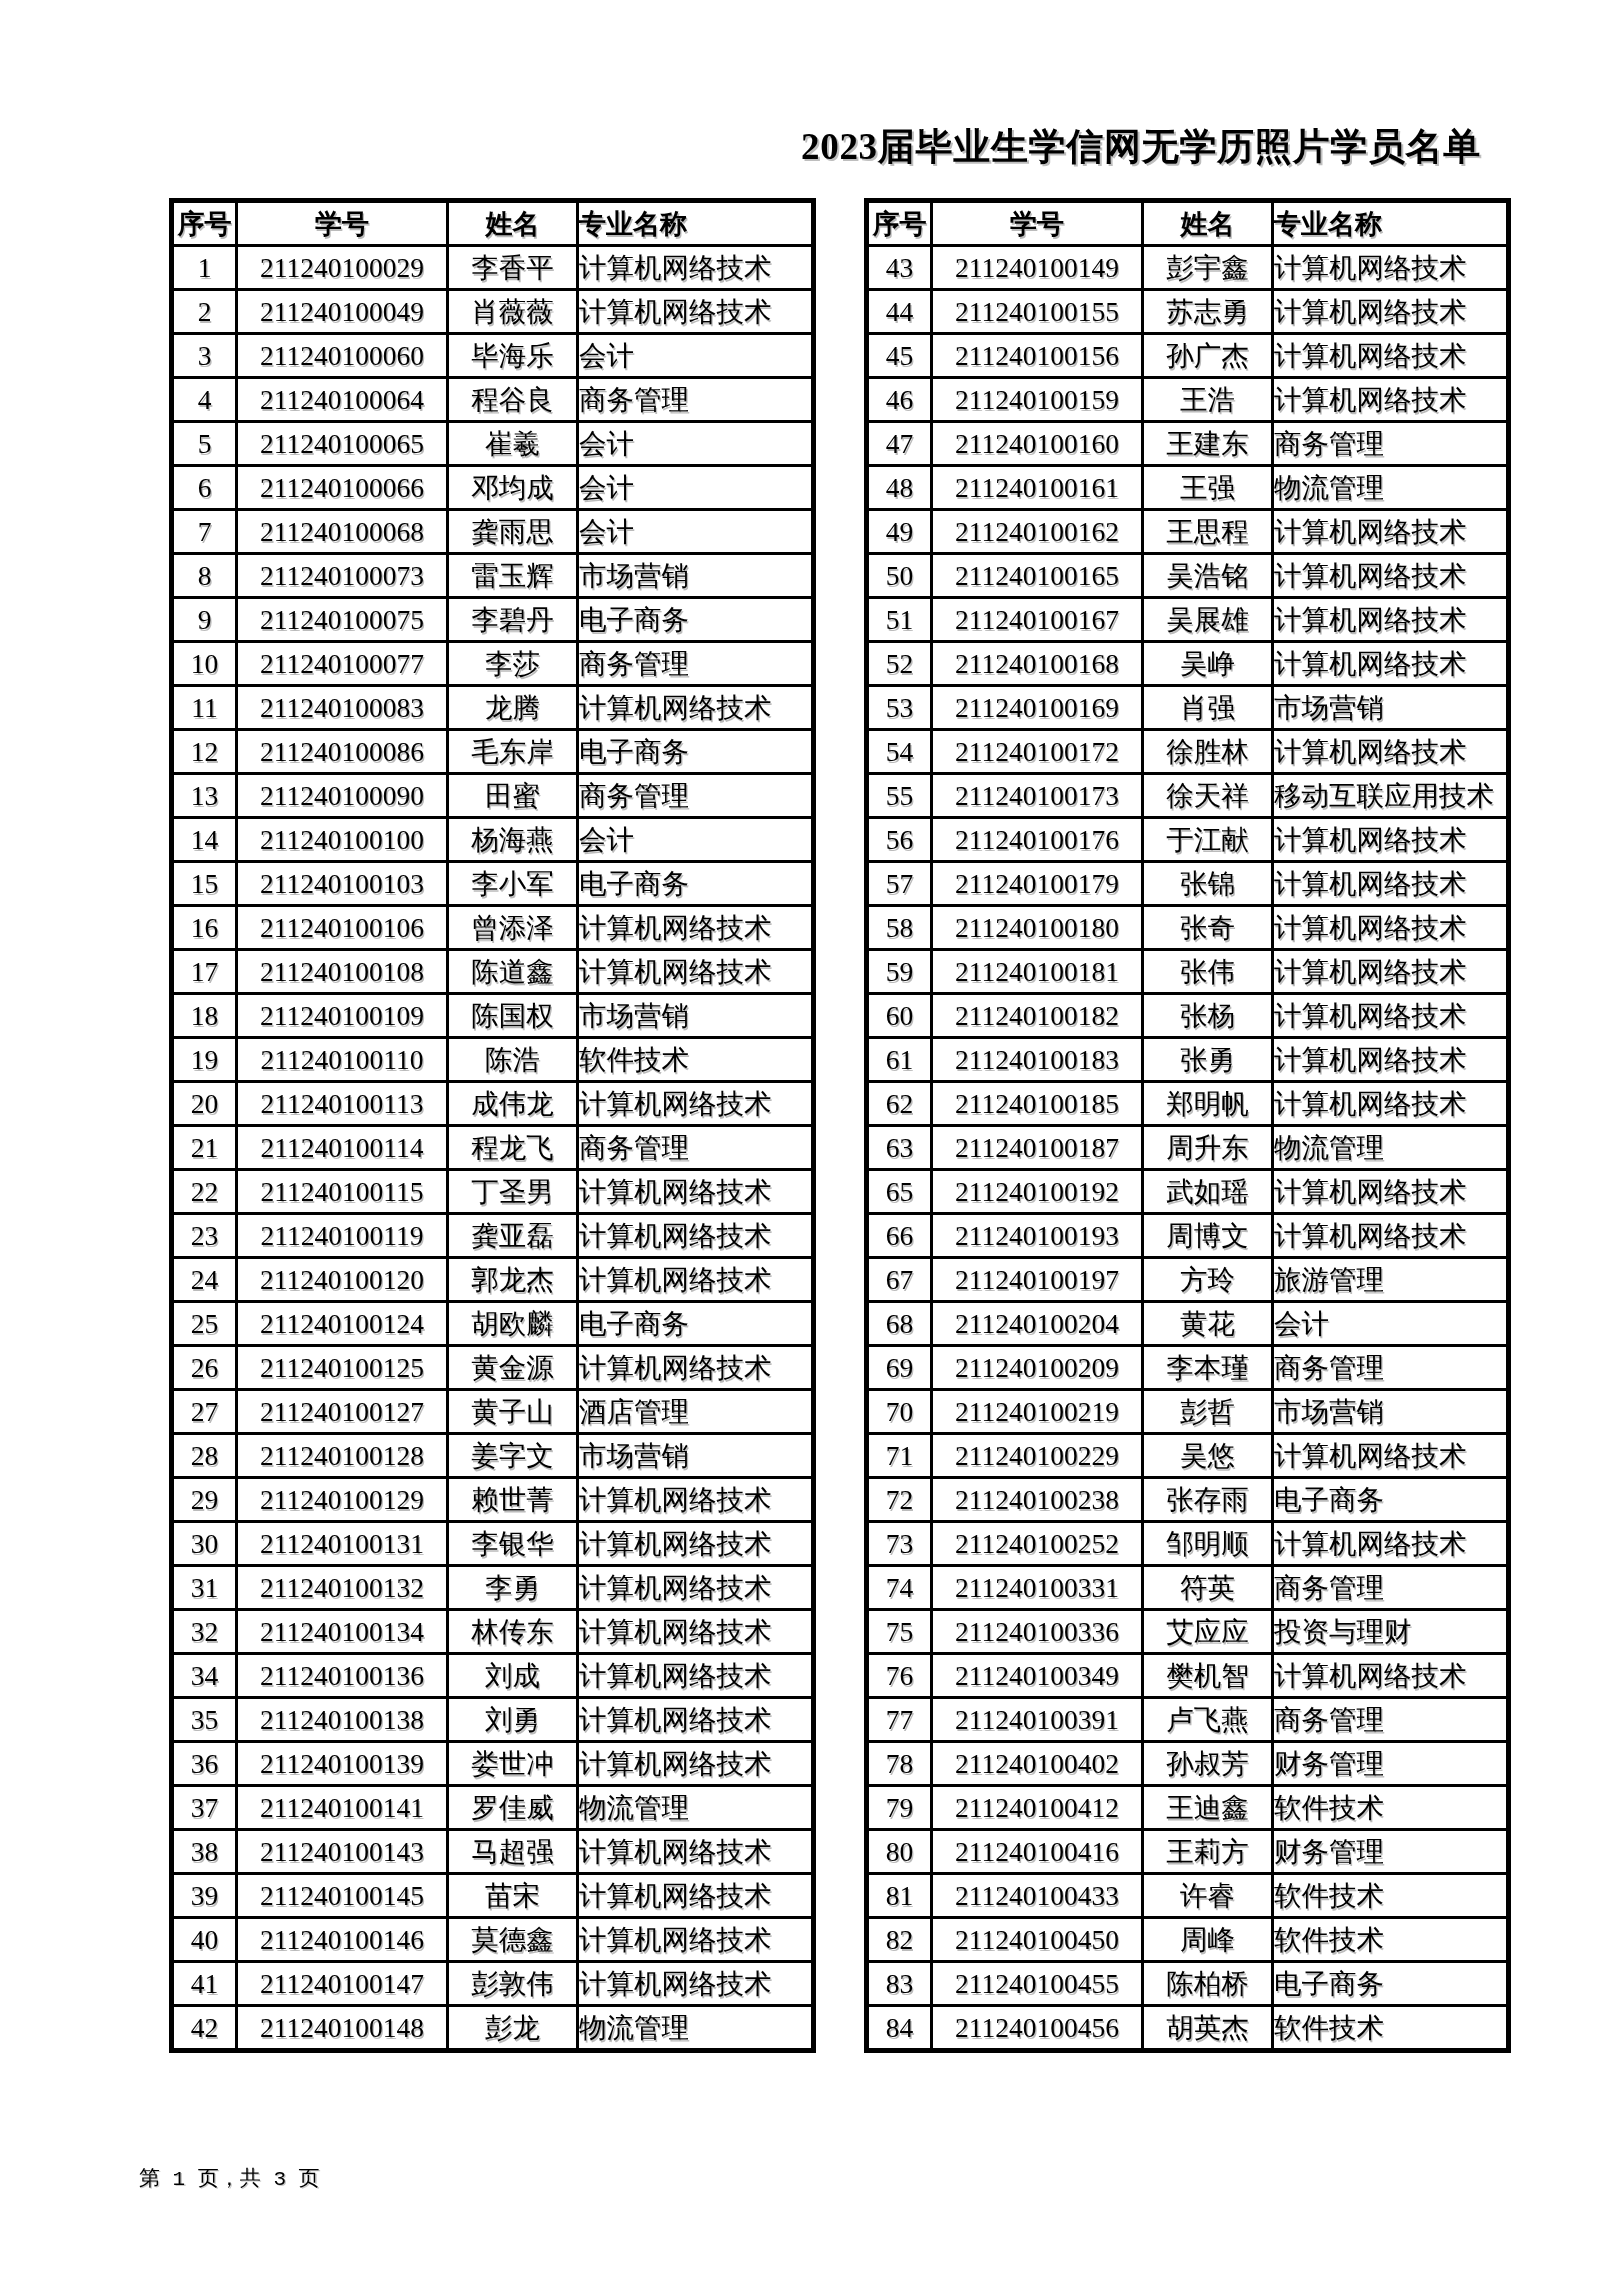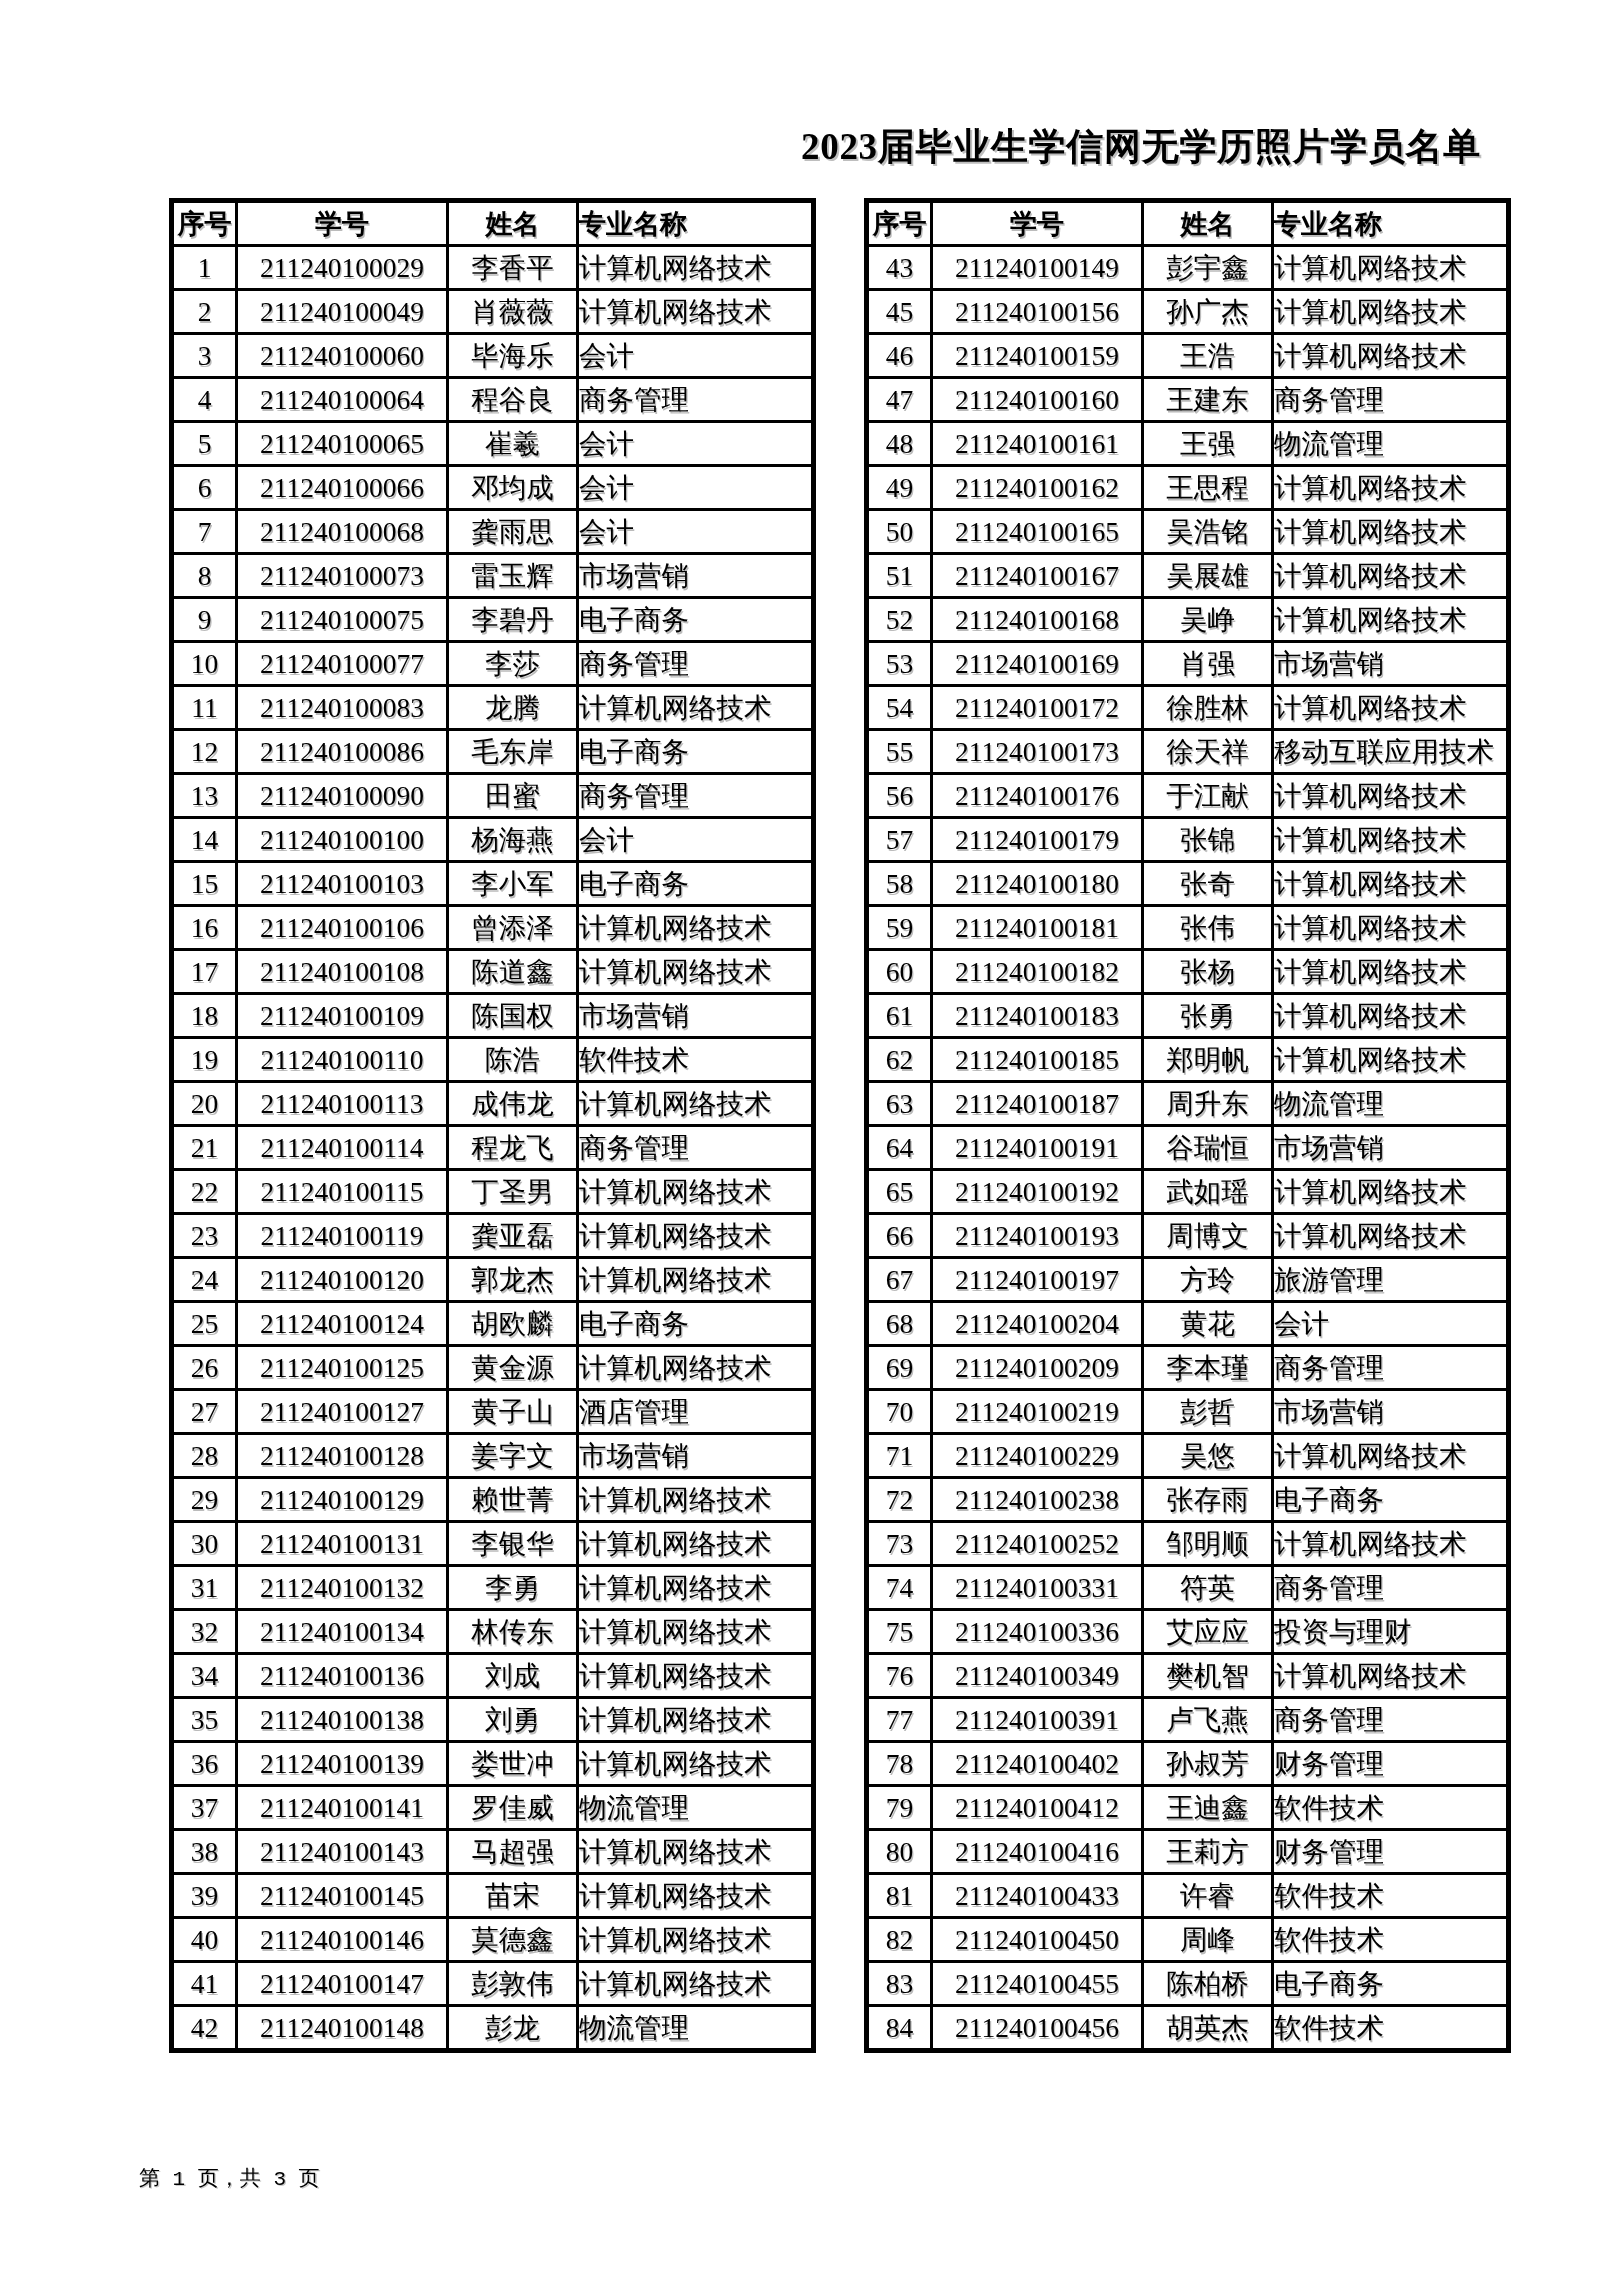--- a/index.html
+++ b/index.html
@@ -358,20 +358,26 @@
       </tr>
     </thead>
     <tbody>
         <tr>
           <td class="c0">43</td>
           <td class="c1">211240100149</td>
           <td class="c2">彭宇鑫</td>
           <td class="c3">计算机网络技术</td>
         </tr>
         <tr>
+          <td class="c0">44</td>
+          <td class="c1">211240100155</td>
+          <td class="c2">苏志勇</td>
+          <td class="c3">计算机网络技术</td>
+        </tr>
+        <tr>
           <td class="c0">45</td>
           <td class="c1">211240100156</td>
           <td class="c2">孙广杰</td>
           <td class="c3">计算机网络技术</td>
         </tr>
         <tr>
           <td class="c0">46</td>
           <td class="c1">211240100159</td>
           <td class="c2">王浩</td>
           <td class="c3">计算机网络技术</td>
@@ -472,26 +478,20 @@
           <td class="c2">郑明帆</td>
           <td class="c3">计算机网络技术</td>
         </tr>
         <tr>
           <td class="c0">63</td>
           <td class="c1">211240100187</td>
           <td class="c2">周升东</td>
           <td class="c3">物流管理</td>
         </tr>
         <tr>
-          <td class="c0">64</td>
-          <td class="c1">211240100191</td>
-          <td class="c2">谷瑞恒</td>
-          <td class="c3">市场营销</td>
-        </tr>
-        <tr>
           <td class="c0">65</td>
           <td class="c1">211240100192</td>
           <td class="c2">武如瑶</td>
           <td class="c3">计算机网络技术</td>
         </tr>
         <tr>
           <td class="c0">66</td>
           <td class="c1">211240100193</td>
           <td class="c2">周博文</td>
           <td class="c3">计算机网络技术</td>

